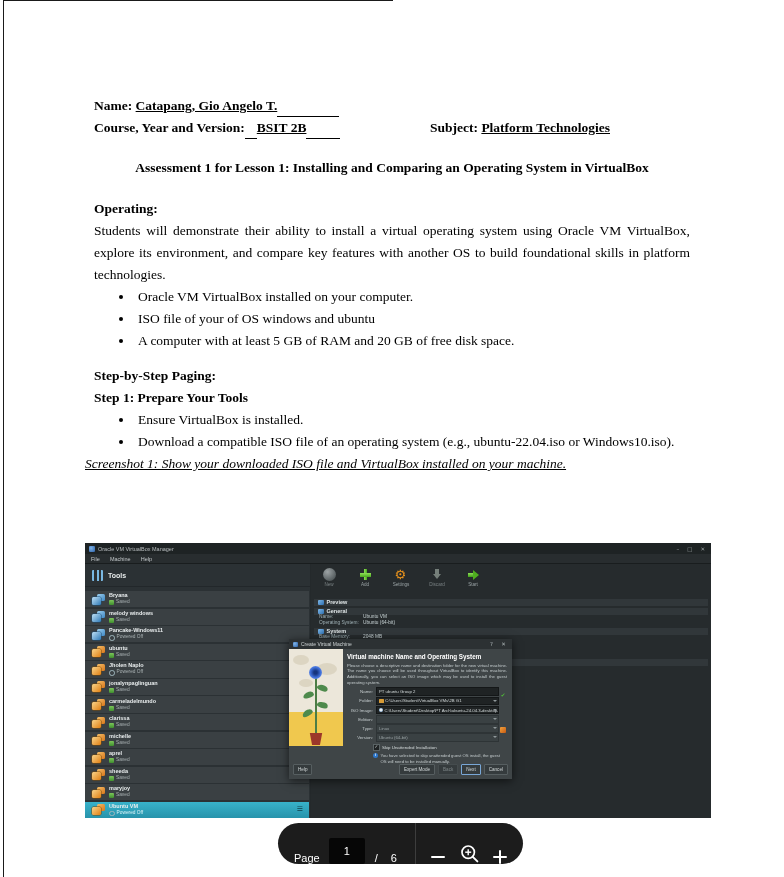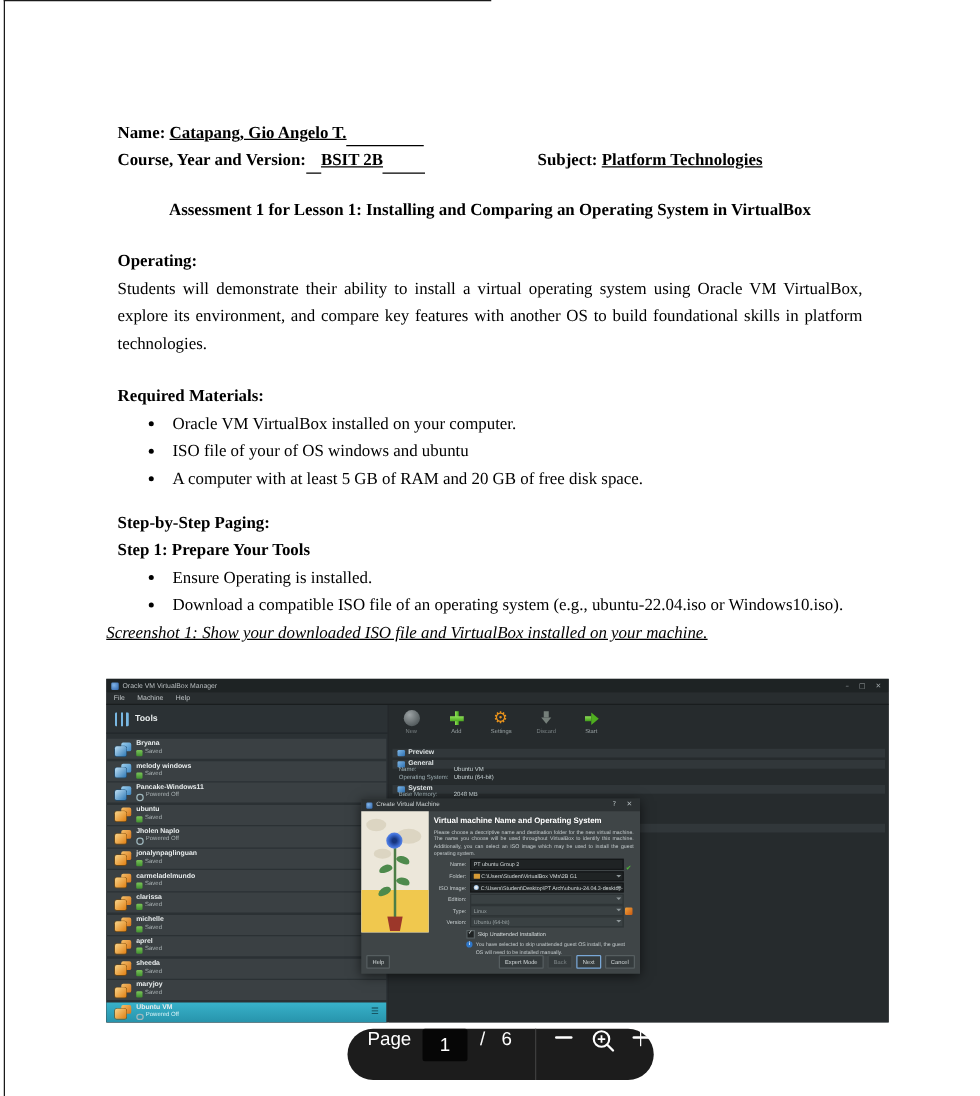--- a/index.html
+++ b/index.html
@@ -127,21 +127,21 @@
   .info .t{font-size:4.2px;line-height:5.5px;color:#c3cacc}
   .dlg-btns{position:absolute;left:4px;right:4px;bottom:4px;display:flex;align-items:center;gap:3px}
   .dbtn{height:9px;background:#353b3d;border:.5px solid #565e60;border-radius:1px;color:#d2d8d9;
        font-size:4.6px;display:flex;align-items:center;justify-content:center;padding:0 4px;white-space:nowrap}
   .dbtn.disabled{color:#7d8587;border-color:#454c4e}
   .dbtn.primary{border-color:#79a7d6}
   .dlg-btns .spacer{flex:1}
 
   
   .pager{position:absolute;left:278px;top:823px;width:245px;height:41px;background:#1c1c1c;border-radius:21px;
-       display:flex;align-items:flex-start;color:#fff;font-family:"Liberation Sans",sans-serif;font-size:15px}
+       display:flex;align-items:flex-end;color:#fff;font-family:"Liberation Sans",sans-serif;font-size:11px}
   .pager .lbl{margin-left:16px}
   .pg-input{width:36px;height:26px;background:#060606;border-radius:2px;margin-left:9px;
        display:flex;align-items:center;justify-content:center}
   .pg-slash{margin-left:10px}
   .pg-total{margin-left:13px}
   .pg-sep{width:1px;height:41px;background:#3d3d3d;margin-left:18px}
   .pg-minus{margin-left:15px;width:14px;height:14px;position:relative}
   .pg-minus::before{content:"";position:absolute;left:0;top:6px;width:14px;height:1.8px;background:#fff;border-radius:1px}
   .pg-zoom{margin-left:15px;width:20px;height:20px}
   .pg-plus{margin-left:13px;width:14px;height:14px;position:relative}
@@ -162,33 +162,32 @@
   <div class="hdr-row">
     <div class="hdr-left b"><span>Course, Year and Version:</span><span class="fill" style="width:12px"></span><span class="u">BSIT 2B</span><span class="fill" style="width:34px"></span></div>
     <div class="hdr-right b"><span>Subject:</span> <span class="u">Platform Technologies</span></div>
   </div>
 
   <div class="doc-title">Assessment 1 for Lesson 1: Installing and Comparing an Operating System in VirtualBox</div>
 
   <div class="sec-head">Operating:</div>
   <div class="just">Students will demonstrate their ability to install a virtual operating system using Oracle VM VirtualBox, explore its environment, and compare key features with another OS to build foundational skills in platform technologies.</div>
 
-  <div class="sec-head mt20">Required Materials:</div>
   <ul class="doc-list">
 
   <li>Oracle VM VirtualBox installed on your computer.</li>
       <li>ISO file of your of OS windows and ubuntu</li>
       <li>A computer with at least 5 GB of RAM and 20 GB of free disk space.</li>
     </ul>
 
   <div class="sec-head mt13" style="margin-top:13px">Step-by-Step Paging:</div>
   <div class="b">Step 1: Prepare Your Tools</div>
   <ul class="doc-list">
 
-  <li>Ensure Operating is installed.</li>
+  <li>Ensure VirtualBox is installed.</li>
       <li>Download a compatible ISO file of an operating system (e.g., ubuntu-22.04.iso or Windows10.iso).</li>
     </ul>
 
   <div class="caption">Screenshot 1: Show your downloaded ISO file and VirtualBox installed on your machine.</div>
 </div>
 
 <div class="shot">
   <div class="vb-titlebar">
     <span class="vb-app-icon"></span>
     <span>Oracle VM VirtualBox Manager</span>

